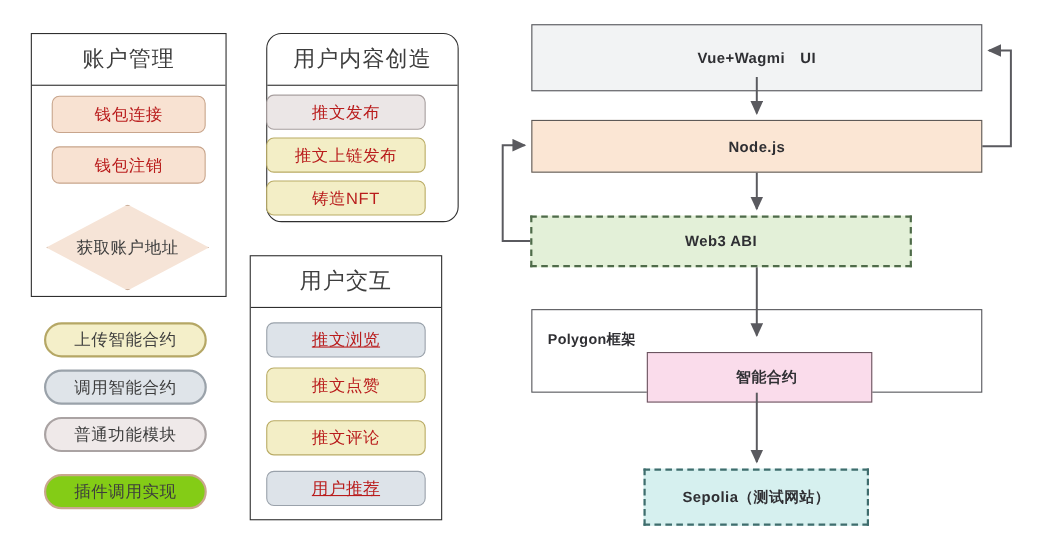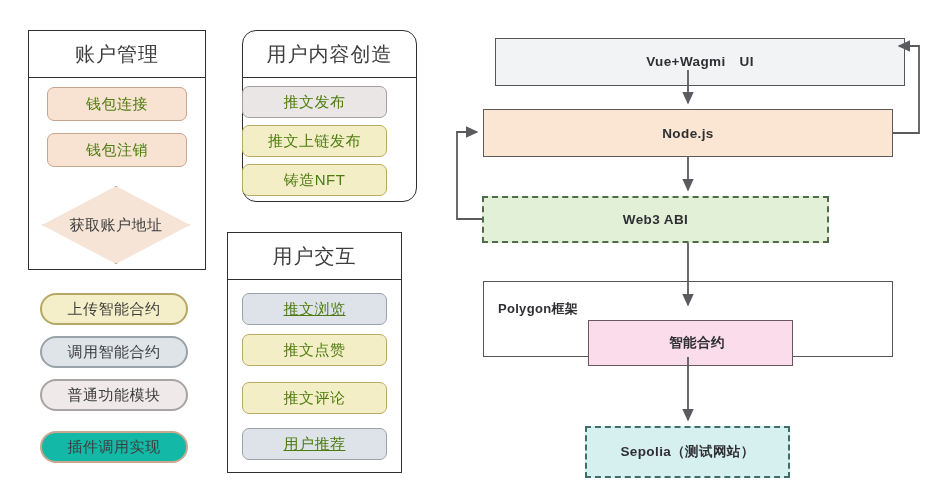--- a/index.html
+++ b/index.html
@@ -37,21 +37,21 @@
   }
 
   
   .node {
     border-radius: 7px;
     border: 1px solid #9a9a9a;
     display: flex;
     align-items: center;
     justify-content: center;
     font-size: 15px;
-    color: #4d7c0f;
+    color: #b91c1c;
     letter-spacing: 0.5px;
   }
   .n-peach  { background: #f8e2d2; border-color: #c8a58c; }
   .n-yellow { background: #f3eec6; border-color: #b9ab64; }
   .n-grayp  { background: #ebe6e6; border-color: #a79f9f; }
   .n-blue   { background: #dde3e9; border-color: #9aa2ab; text-decoration: underline; }
 
   
   .pill {
     border-radius: 18px;
@@ -59,21 +59,21 @@
     display: flex;
     align-items: center;
     justify-content: center;
     font-size: 15px;
     color: #3d3d3d;
     letter-spacing: 0.5px;
   }
   .p-yellow { background: #f4efc9; border-color: #b5a765; }
   .p-blue   { background: #dfe4e9; border-color: #9aa2aa; }
   .p-grayp  { background: #efe9e9; border-color: #aaa3a3; }
-  .p-peach  { background: #14b8a6; border-color: #caa78e; }
+  .p-peach  { background: #84cc16; border-color: #caa78e; }
 
   
   .diamond-wrap {
     display: flex;
     align-items: center;
     justify-content: center;
   }
   .diamond-shape {
     position: absolute;
     inset: 0;
@@ -159,21 +159,21 @@
 </div>
 
 <div class="abs node n-blue" style="left:242px; top:293px; width:145px; height:32px;">推文浏览</div>
 
 <div class="abs node n-yellow" style="left:242px; top:334px; width:145px; height:32px;">推文点赞</div>
 
 <div class="abs node n-yellow" style="left:242px; top:382px; width:145px; height:32px;">推文评论</div>
 
 <div class="abs node n-blue" style="left:242px; top:428px; width:145px; height:32px;">用户推荐</div>
 
-<div class="abs archbox a-gray" style="left:483px; top:38px; width:410px; height:48px;margin-left:12px;">Vue+Wagmi　UI</div>
+<div class="abs archbox a-gray" style="left:483px; top:22px; width:410px; height:61px;">Vue+Wagmi　UI</div>
 
 <div class="abs archbox a-peach" style="left:483px; top:109px; width:410px; height:48px;">Node.js</div>
 
 <div class="abs archbox a-green" style="left:482px; top:196px; width:347px; height:47px;">Web3 ABI</div>
 
 <div class="abs archbox a-plain" style="left:483px; top:281px; width:410px; height:76px; display:block;">
   <div class="group-label" style="position:absolute; left:14px; top:18px;">Polygon框架</div>
 </div>
 
 <div class="abs archbox a-pink" style="left:588px; top:320px; width:205px; height:46px;padding-left:13px;">智能合约</div>

